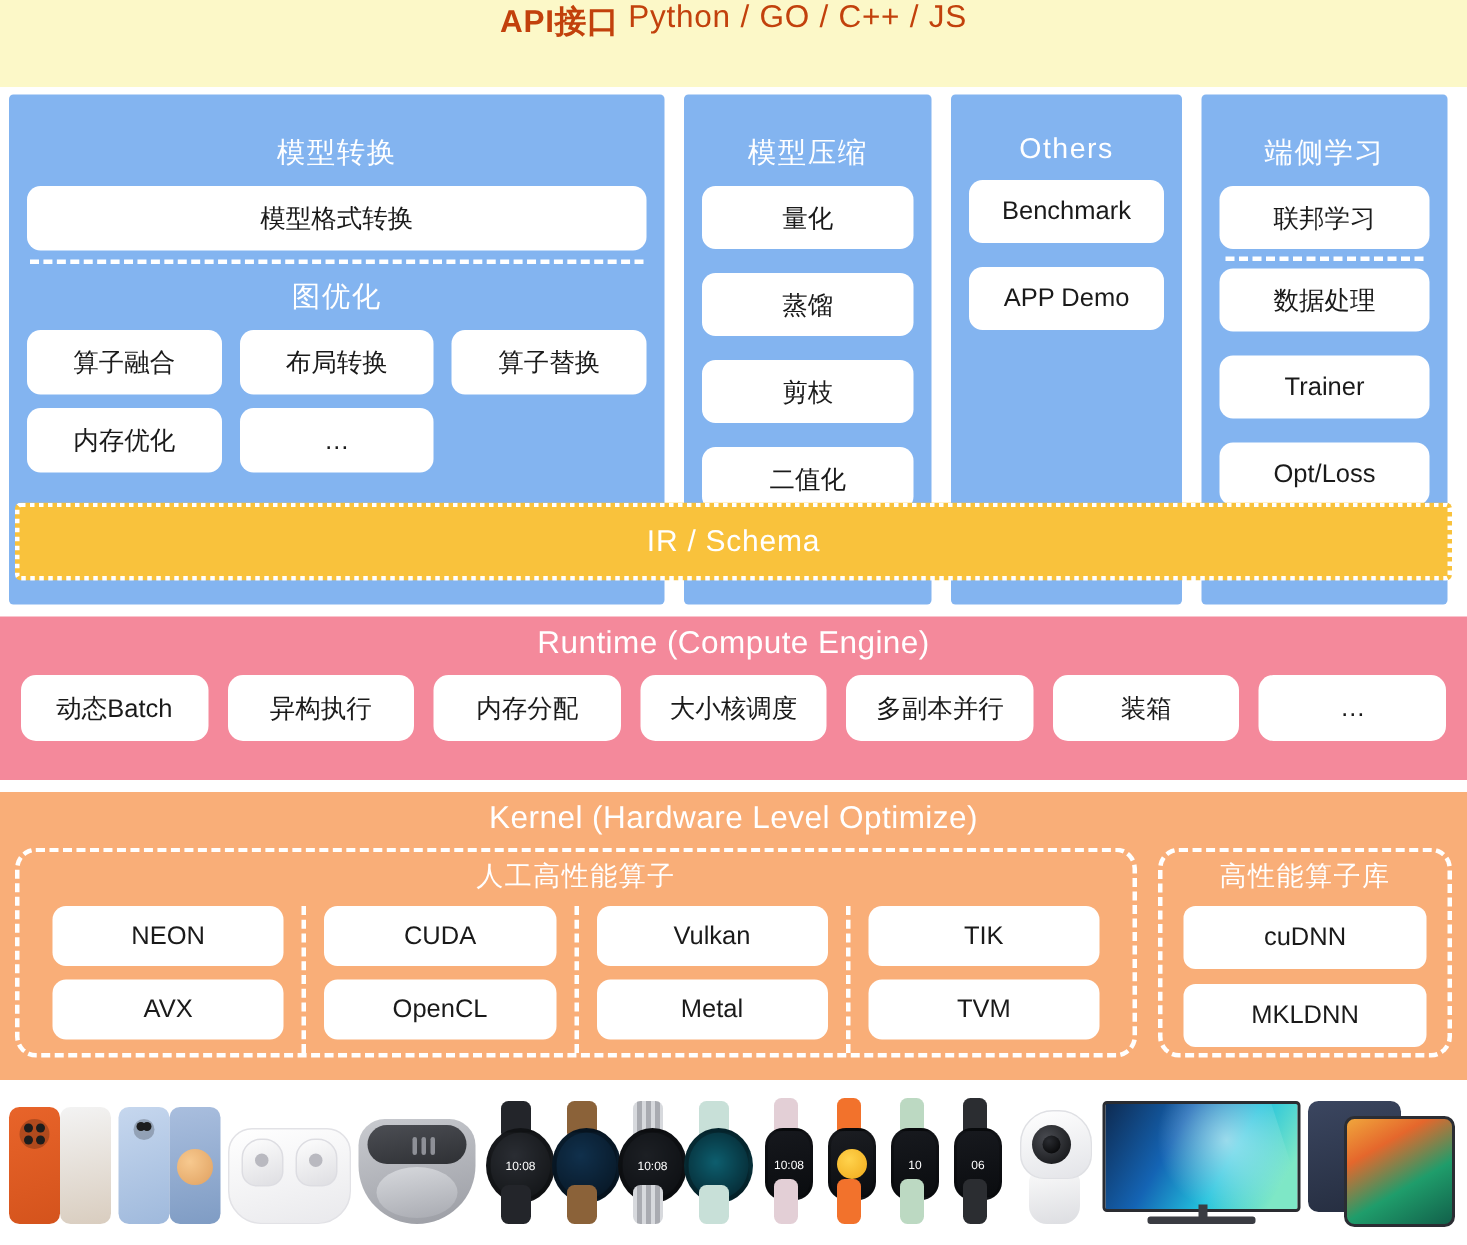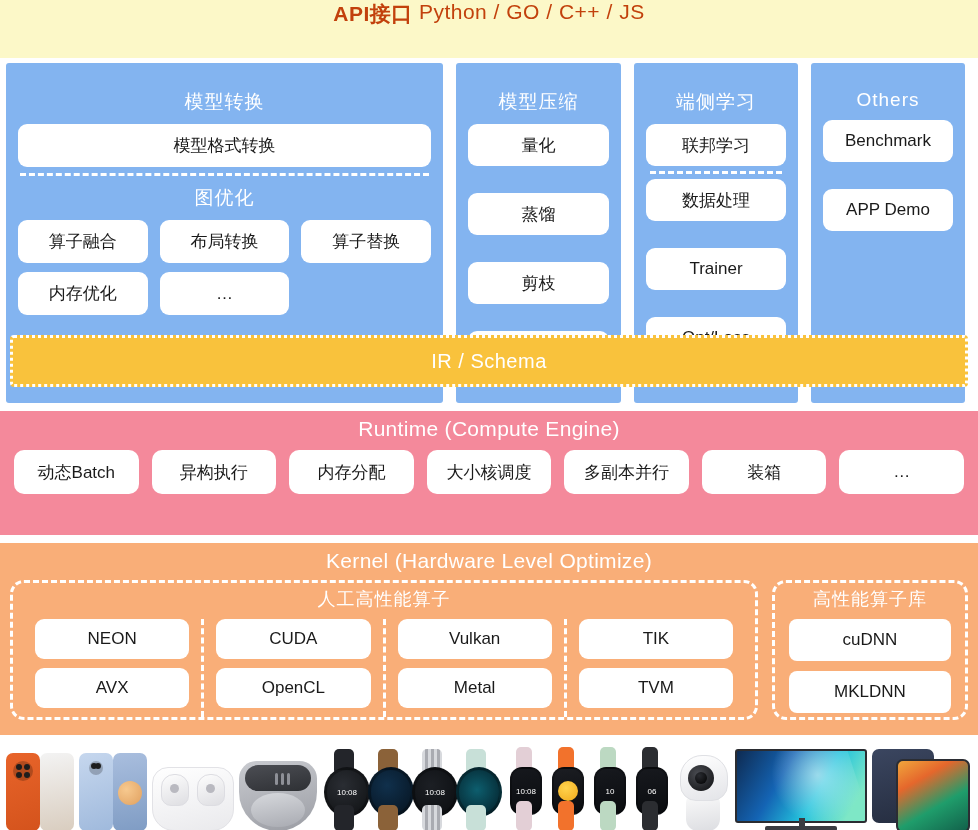--- a/index.html
+++ b/index.html
@@ -92,21 +92,21 @@
   .dash-sep {
     border-top: 3px dashed #ffffff;
     margin: 6px 2px 0 2px;
     height: 0;
   }
   .dash-sep-sm {
     border-top: 3px dashed #ffffff;
     margin: 5px 4px 5px 4px;
     height: 0;
   }
-  .stack { display: flex; flex-direction: column; gap: 27px; }
+  .stack { display: flex; flex-direction: column; gap: 16px; }
 
   
   .ir-band {
     position: absolute;
     left: 10px;
     right: 10px;
     top: 272px;
     height: 52px;
     background: #F9C23C;
     border: 3px dotted #ffffff;
@@ -117,21 +117,21 @@
     justify-content: center;
     color: #ffffff;
     font-size: 20px;
     letter-spacing: .5px;
   }
 
   
   .runtime {
     margin-top: 8px;
     background: #F4899B;
-    height: 124px;
+    height: 109px;
     padding: 6px 14px 0 14px;
     box-sizing: border-box;
   }
   .band-title {
     color: #ffffff;
     font-size: 21px;
     text-align: center;
     letter-spacing: .3px;
     margin-bottom: 9px;
   }
@@ -420,36 +420,36 @@
     <div class="col c2">
       <div class="col-title">模型压缩</div>
       <div class="stack">
         <div class="pill">量化</div>
         <div class="pill">蒸馏</div>
         <div class="pill">剪枝</div>
         <div class="pill">二值化</div>
       </div>
     </div>
 
+    <div class="col c4">
+      <div class="col-title">Others</div>
+      <div class="stack">
+        <div class="pill">Benchmark</div>
+        <div class="pill">APP Demo</div>
+      </div>
+    </div>
+
     <div class="col c3">
       <div class="col-title">端侧学习</div>
       <div class="pill">联邦学习</div>
       <div class="dash-sep-sm"></div>
       <div class="stack">
         <div class="pill">数据处理</div>
         <div class="pill">Trainer</div>
         <div class="pill">Opt/Loss</div>
-      </div>
-    </div>
-
-    <div class="col c4">
-      <div class="col-title">Others</div>
-      <div class="stack">
-        <div class="pill">Benchmark</div>
-        <div class="pill">APP Demo</div>
       </div>
     </div>
 
   </div>
 
   <div class="ir-band">
     <span>IR / Schema</span>
   </div>
 </div>
 

